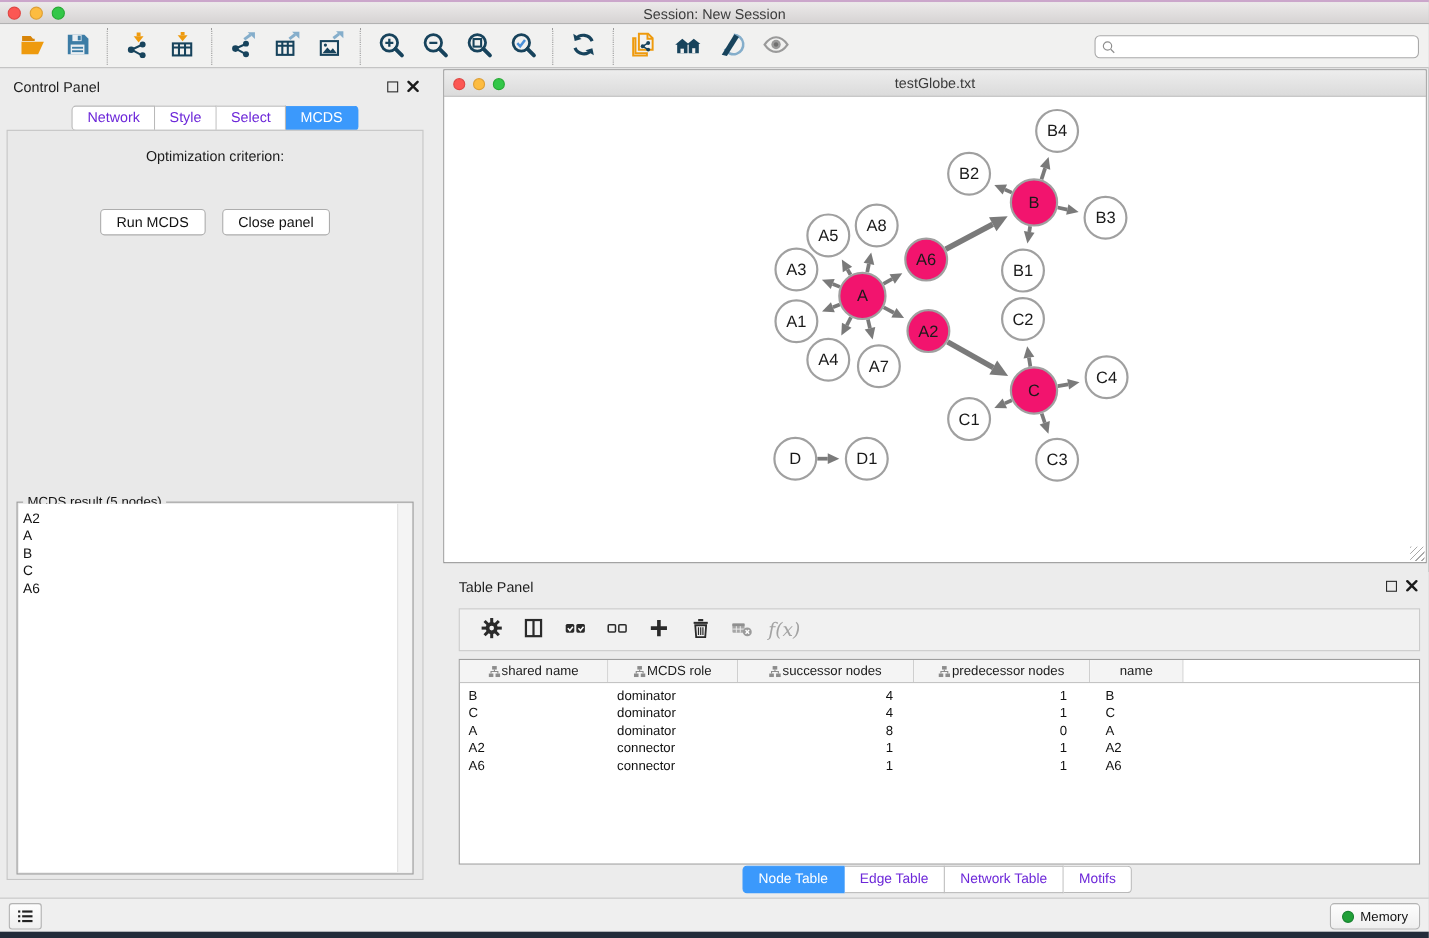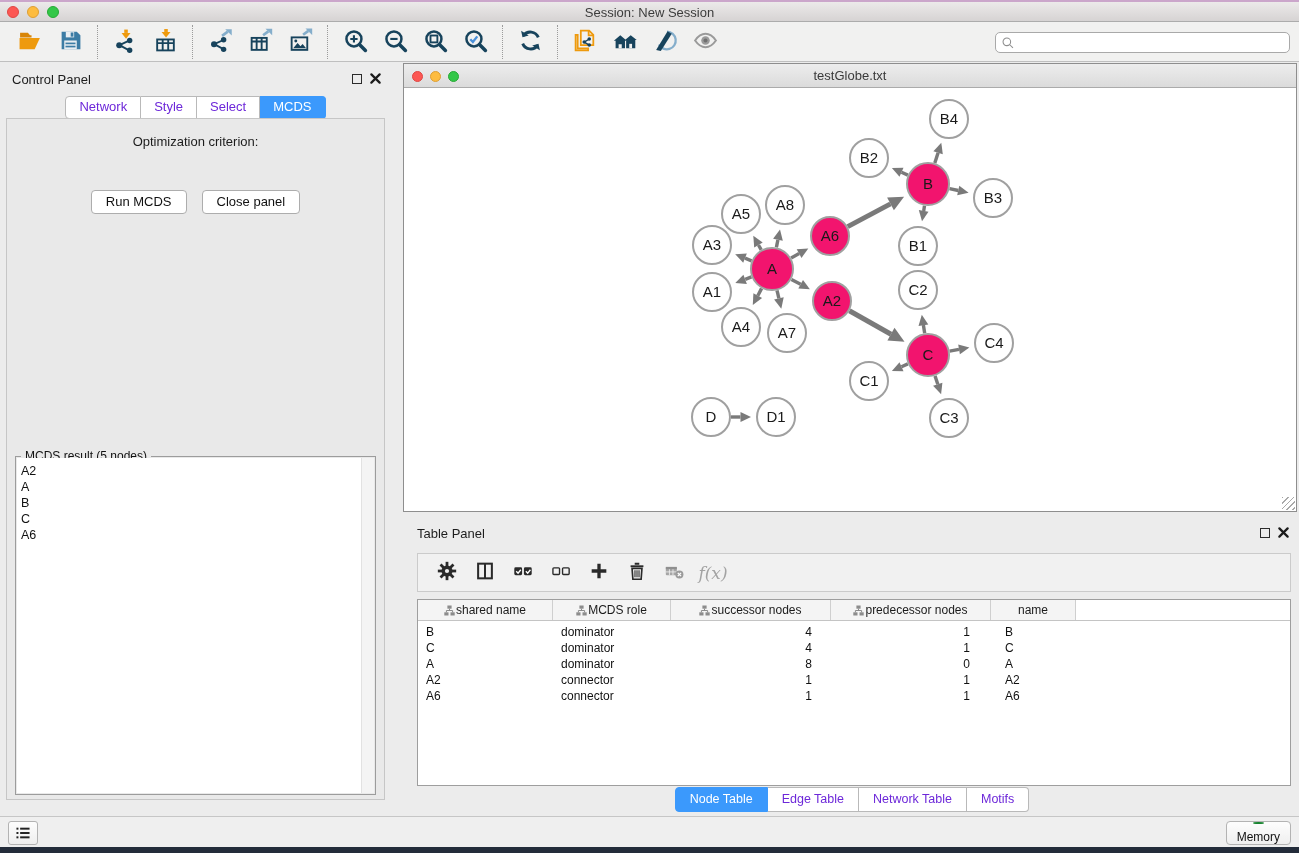--- a/index.html
+++ b/index.html
@@ -97,21 +97,21 @@
     position:absolute; left:403px; top:63px; width:894px; height:449px;
     background:#fff; border:1px solid #8E8E8E;
   }
   .net-titlebar {
     position:absolute; left:0; top:0; width:100%; height:24px;
     background:linear-gradient(#EDEDED,#DBDBDB); border-bottom:1px solid #ABABAB;
   }
   .net-titlebar .title { position:absolute; left:0; right:0; top:4px; text-align:center; font-size:13px; color:#3A3A3A; }
   .net-lights { position:absolute; left:8px; top:7px; display:flex; gap:7px; }
   .net-lights .light { width:11px; height:11px; }
-  .net-canvas { position:absolute; left:0; top:24px; width:892px; height:423px; background:#fff; }
+  .net-canvas { position:absolute; left:0; top:24px; width:892px; height:423px; background:#fff;padding-left:12px; }
   .resize-grip {
     position:absolute; right:1px; bottom:1px; width:13px; height:13px;
     background:repeating-linear-gradient(135deg,#A9A9A9 0 1px,transparent 1px 4px);
   }
   
   .table-panel { position:absolute; left:405px; top:520px; width:894px; height:296px; background:#ECECEC; }
   .tp-header { position:absolute; left:12px; top:6px; }
   .tp-ctls { position:absolute; right:10px; top:7px; }
   .tp-toolbar {
     position:absolute; left:12px; top:33px; width:874px; height:39px;
@@ -146,21 +146,21 @@
   }
   .sb-btn {
     position:absolute; left:8px; top:4px; width:30px; height:24px;
     background:linear-gradient(#FDFDFD,#EFEFEF); border:1px solid #B3B3B3; border-radius:3px;
     display:flex; align-items:center; justify-content:center; cursor:pointer;
   }
   .sb-btn svg { width:18px; height:18px; }
   .memory-btn {
     position:absolute; right:8px; top:4px; height:24px;
     background:linear-gradient(#FDFDFD,#EFEFEF); border:1px solid #B3B3B3; border-radius:4px;
-    display:flex; align-items:center; gap:6px; padding:0 10px; cursor:pointer;flex-direction:column;
+    display:flex; align-items:center; gap:6px; padding:0 10px; cursor:pointer;
   }
   .memory-dot { width:11px; height:11px; border-radius:50%; background:#21A038; border:1px solid #188330; }
   .memory-label { font-size:12px; color:#111; }
   .bottom-strip { position:absolute; left:0; top:847px; width:100%; height:6px; background:#232C3A; }
 </style>
 </head>
 <body>
 
 <div class="app">
 

